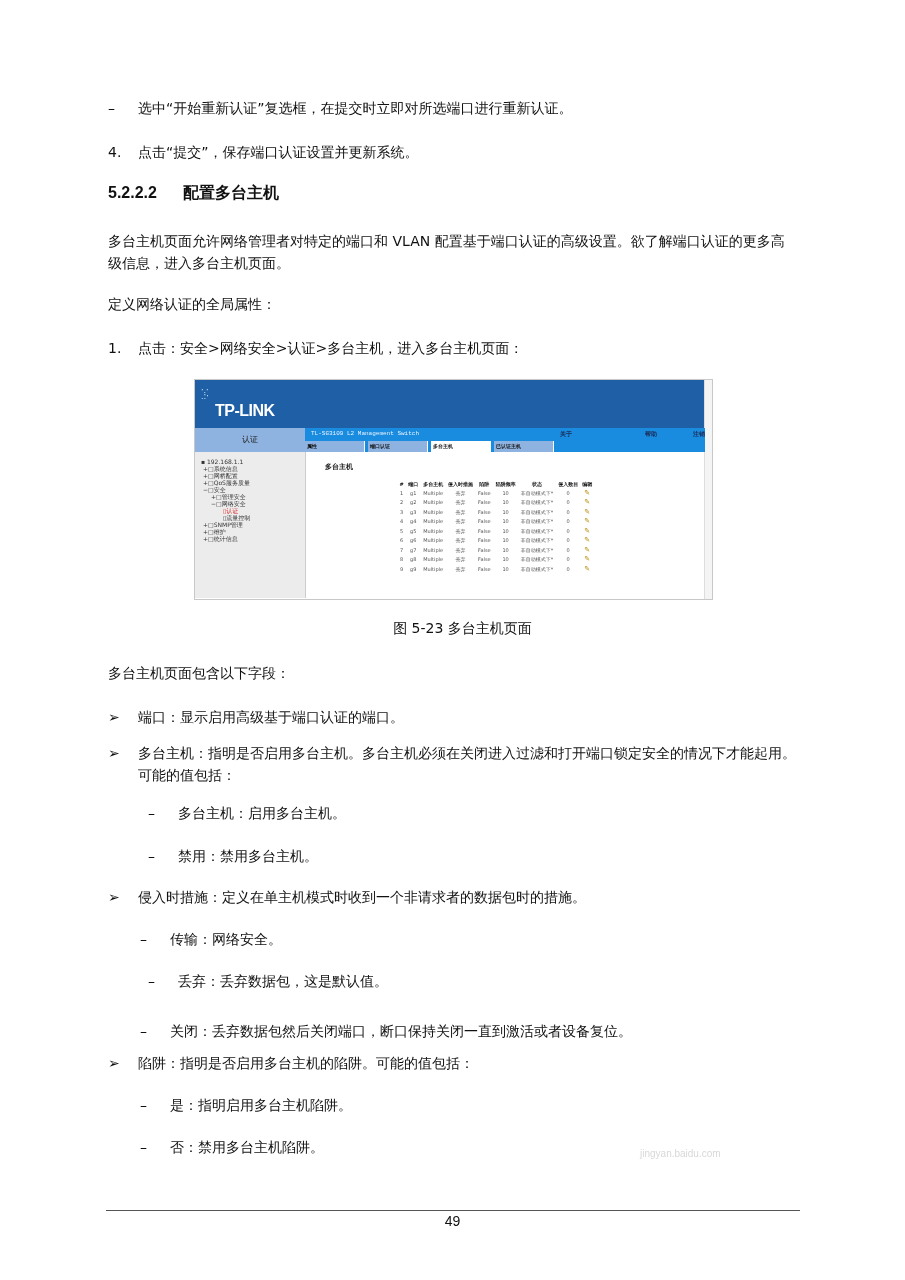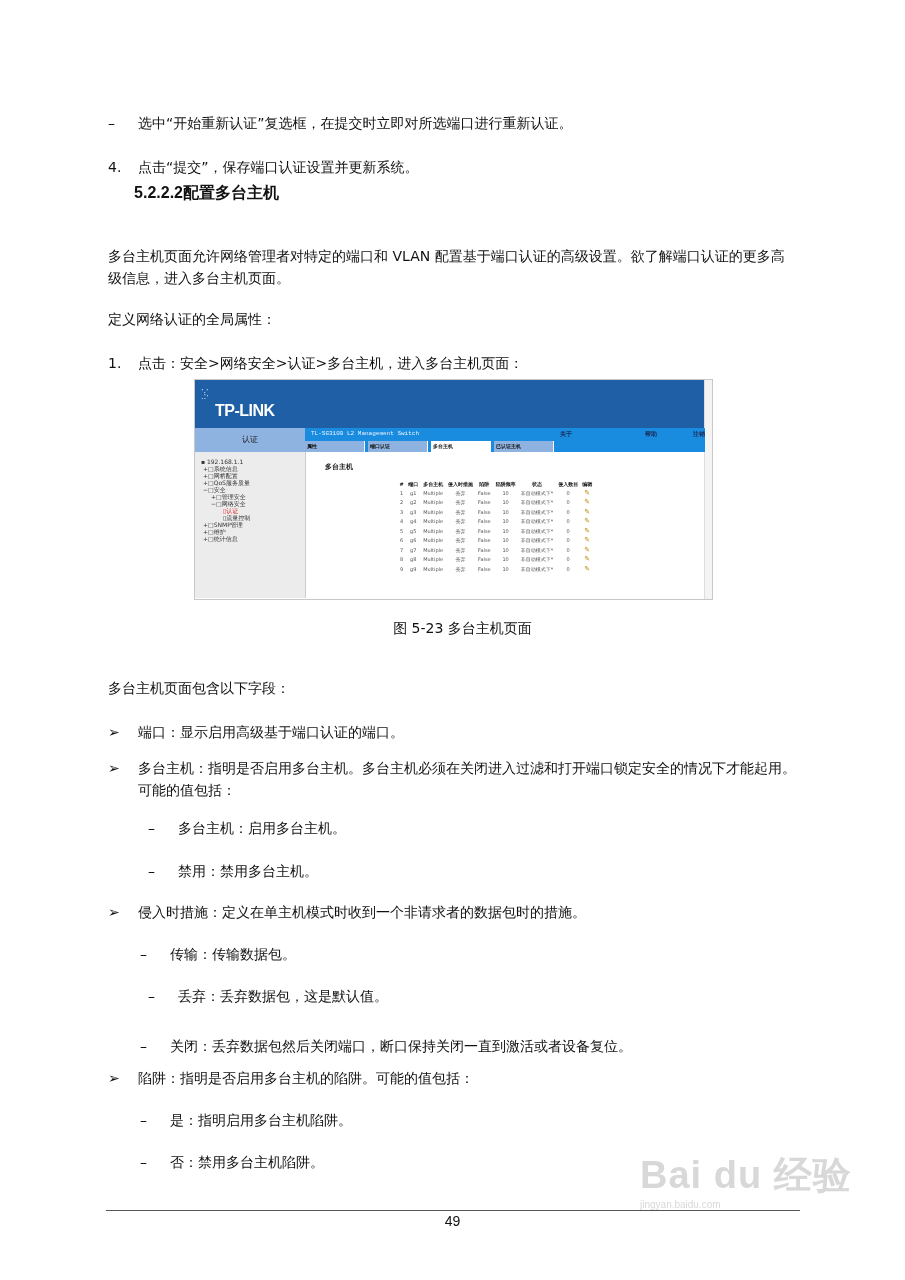--- a/index.html
+++ b/index.html
@@ -1,23 +1,23 @@
 <!DOCTYPE html>
 <html><head>
 <meta charset="utf-8">
 <style>
   html, body { margin: 0; padding: 0; }
   body {
     width: 905px; height: 1280px; background: #ffffff; position: relative; overflow: hidden;
     font-family: "DejaVu Sans", "Liberation Sans", sans-serif; color: #111;
   }
-  .p { position: absolute; left: 108px; font-size: 14px; line-height: 22px; white-space: nowrap; margin-top: 15px; }
+  .p { position: absolute; left: 108px; font-size: 14px; line-height: 22px; white-space: nowrap; }
   .marker { display: inline-block; width: 30px; }
   .h3 { position: absolute; left: 108px; top: 183px; font-size: 16px; font-weight: bold; font-family: "Liberation Sans", sans-serif; }
-  .h3 .num { display: inline-block; width: 75px; text-align: right; }
+  .h3 .num { display: inline-block; width: 75px; }
   .wrap { white-space: normal; width: 690px; }
 
   
   .shot { position: absolute; left: 194px; top: 379px; width: 517px; height: 219px; border: 1px solid #c8c8c8; background: #fff; overflow: hidden; font-size: 6px; }
   .banner { position: absolute; left: 0; top: 0; width: 510px; height: 48px; background: #1e5fa6; }
   .logo { position: absolute; left: 20px; top: 22px; color: #fff; font-family: "Liberation Sans", sans-serif; font-weight: bold; font-size: 16px; letter-spacing: -0.5px; }
   .logo-dots { position: absolute; left: 6px; top: 8px; color: #cfe3ff; font-size: 8px; line-height: 6px; }
   .scroll-v { position: absolute; right: 0; top: 0; width: 7px; height: 219px; background: #f4f4f4; border-left: 1px solid #ddd; }
   .side-head { position: absolute; left: 0; top: 48px; width: 110px; height: 24px; background: #8fb3e0; color: #222; font-size: 8px; text-align: center; line-height: 24px; }
   .side { position: absolute; left: 0; top: 72px; width: 110px; height: 146px; background: #ececec; border-right: 1px solid #ccc; }
@@ -208,26 +208,25 @@
 </div>
 
 <div class="caption">图 5-23 多台主机页面</div>
 <div class="p" style="top:662px">多台主机页面包含以下字段：</div>
 
 <div class="p" style="top:706px"><span class="marker">➢</span><span>端口：显示启用高级基于端口认证的端口。</span></div>
 <div class="p" style="top:742px;white-space:normal;width:700px;padding-left:30px;text-indent:-30px;box-sizing:border-box"><span class="marker" style="text-indent:0">➢</span><span>多台主机：指明是否启用多台主机。多台主机必须在关闭进入过滤和打开端口锁定安全的情况下才能起用。可能的值包括：</span></div>
 <div class="p" style="top:802px;left:148px"><span class="marker">–</span><span>多台主机：启用多台主机。</span></div>
 <div class="p" style="top:845px;left:148px"><span class="marker">–</span><span>禁用：禁用多台主机。</span></div>
 <div class="p" style="top:886px"><span class="marker">➢</span><span>侵入时措施：定义在单主机模式时收到一个非请求者的数据包时的措施。</span></div>
-<div class="p" style="top:928px;left:140px"><span class="marker">–</span><span>传输：传输数据包。</span></div>
+<div class="p" style="top:928px;left:140px"><span class="marker">–</span><span>传输：网络安全。</span></div>
 <div class="p" style="top:970px;left:148px"><span class="marker">–</span><span>丢弃：丢弃数据包，这是默认值。</span></div>
 <div class="p" style="top:1020px;left:140px"><span class="marker">–</span><span>关闭：丢弃数据包然后关闭端口，断口保持关闭一直到激活或者设备复位。</span></div>
 <div class="p" style="top:1052px"><span class="marker">➢</span><span>陷阱：指明是否启用多台主机的陷阱。可能的值包括：</span></div>
 <div class="p" style="top:1094px;left:140px"><span class="marker">–</span><span>是：指明启用多台主机陷阱。</span></div>
 <div class="p" style="top:1136px;left:140px"><span class="marker">–</span><span>否：禁用多台主机陷阱。</span></div>
 
 <div class="wm">
-  <div class="wm-main">Bai du 经验</div>
   <div class="wm-sub">jingyan.baidu.com</div>
 </div>
 
 <div class="rule"></div>
 <div class="pagenum">49</div>
 
 </body></html>

